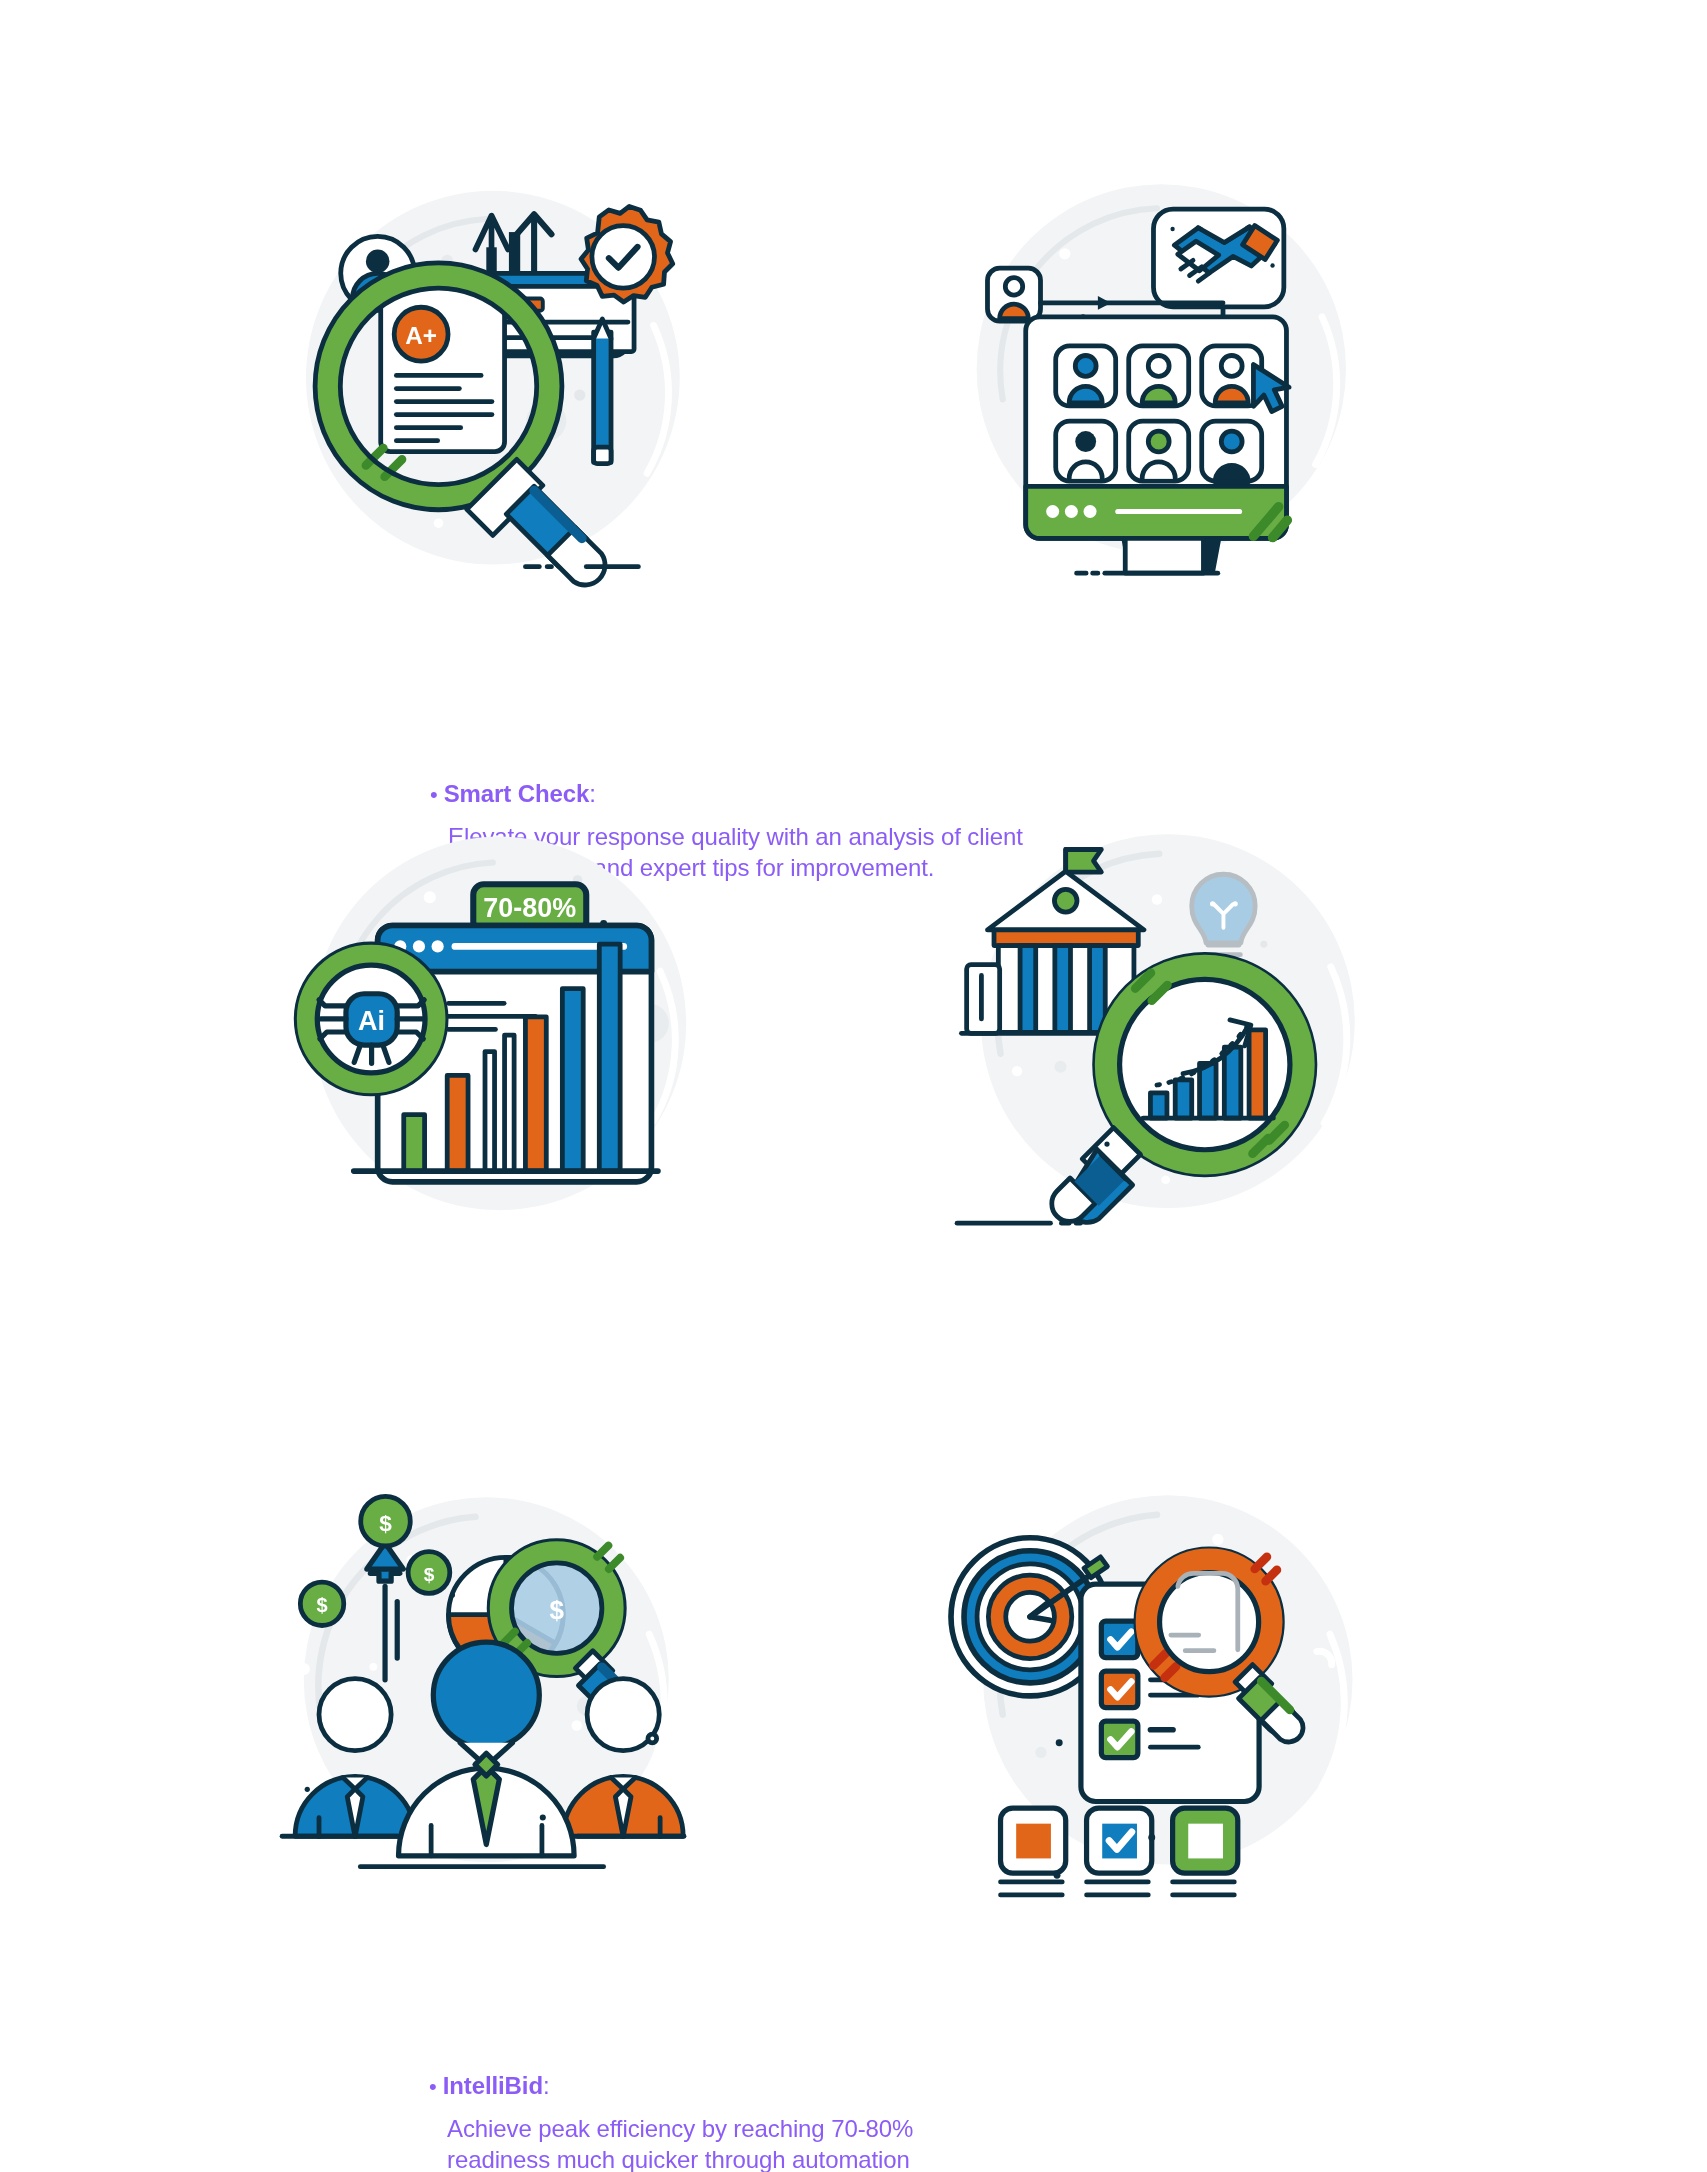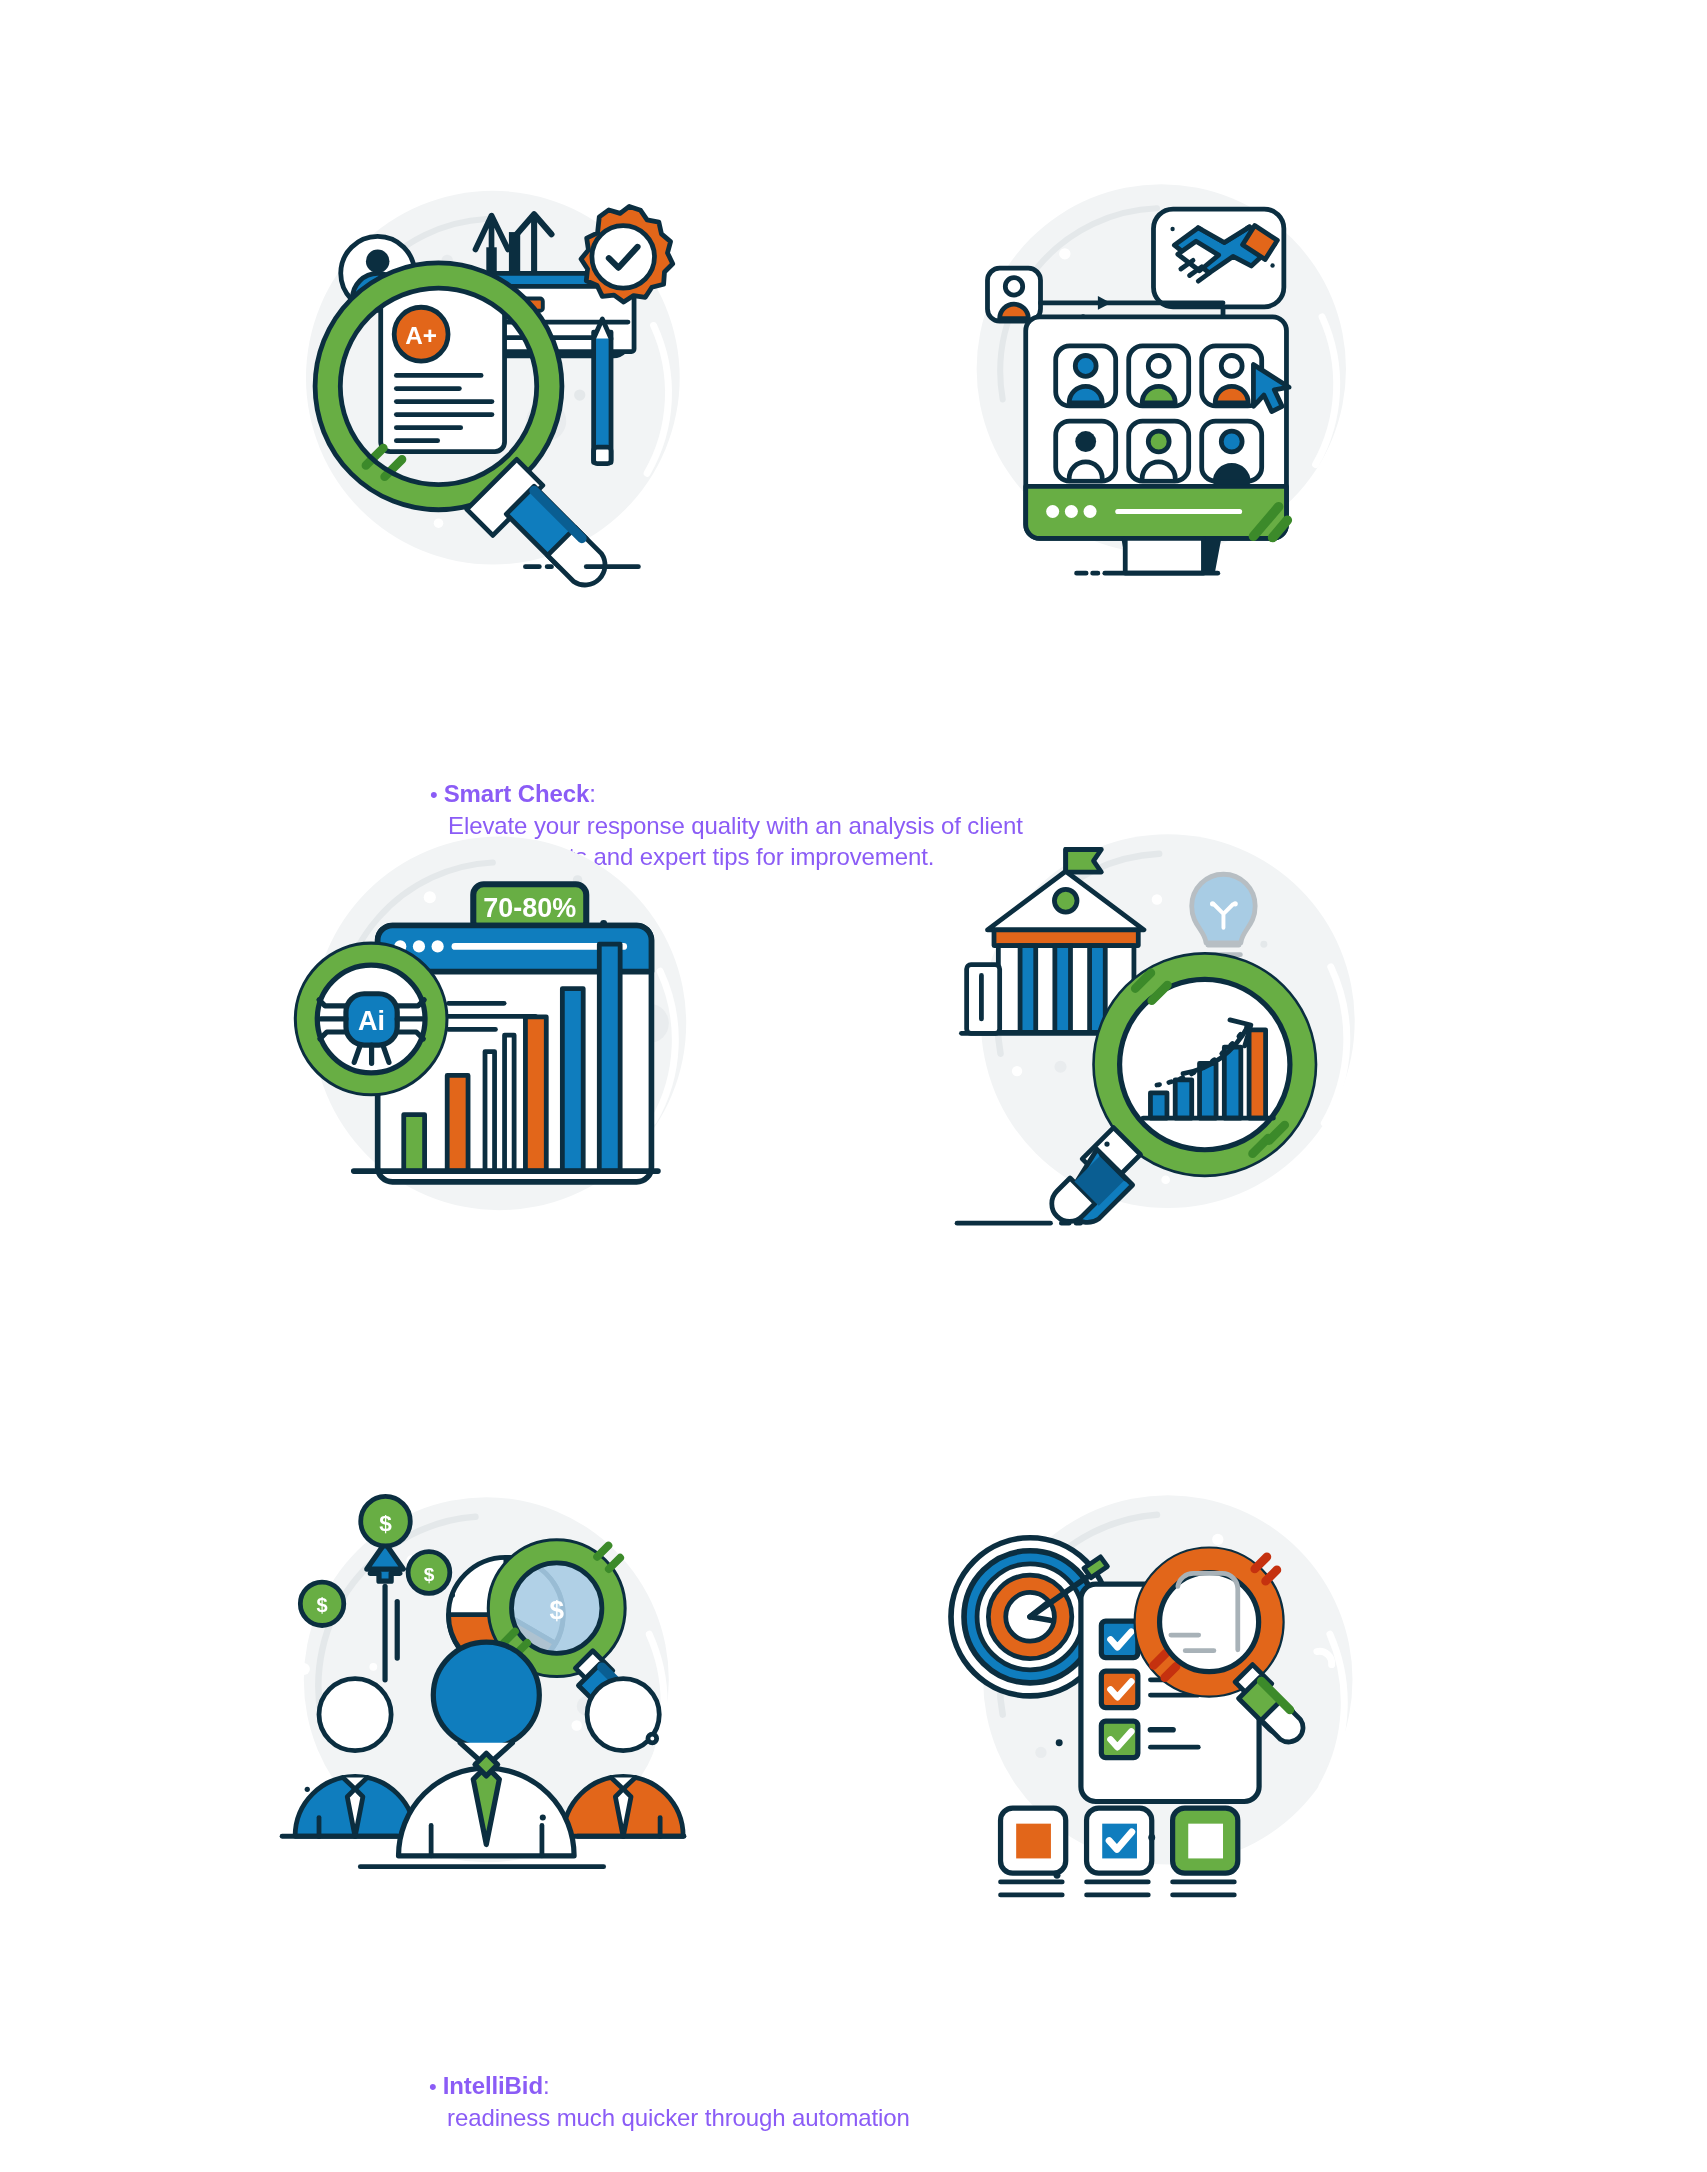--- a/index.html
+++ b/index.html
@@ -65,21 +65,21 @@
     letter-spacing:-0.1px;
   }
   .caption .bullet-line{
     white-space:nowrap;
   }
   .caption .dot{font-size:22px;}
   .caption strong{font-weight:bold;}
   .caption .body{
     display:block;
     padding-left:18px;
-    margin-top:0;
+    margin-top:11px;
   }
   .caption .body span{display:block;}
 
   
   #cap-smart{ left:265px;  top:635px; }
   #cap-intel{ left:264px;  top:1277px; }
 </style>
 </head>
 <body>
 
@@ -306,20 +306,21 @@
               <path d="M266 580 l0 42"></path>
               <path d="M292 580 l14 40"></path>
             </g>
             <text x="266" y="545" font-family="Liberation Sans, sans-serif" font-size="62" font-weight="bold" fill="#FFFFFF" text-anchor="middle" stroke="none">Ai</text>
           </g>
         </svg>
       </div>
       <div class="caption" id="cap-intel">
         <span class="bullet-line"><span class="dot">• </span><strong>IntelliBid</strong><span>:</span></span>
         <span class="body">
+          <span>Achieve peak efficiency by reaching 70-80%</span>
           <span>readiness much quicker through automation</span>
         </span>
       </div>
     </div>
 
     <div class="cell">
       <div class="art shift-right">
         <svg viewBox="0 0 1100 1100" xmlns="http://www.w3.org/2000/svg">
           <g fill="none" stroke="#0B2E40" stroke-width="11" stroke-linecap="round" stroke-linejoin="round">
             <circle cx="545" cy="525" r="430" fill="#F2F4F5" stroke="none"></circle>

